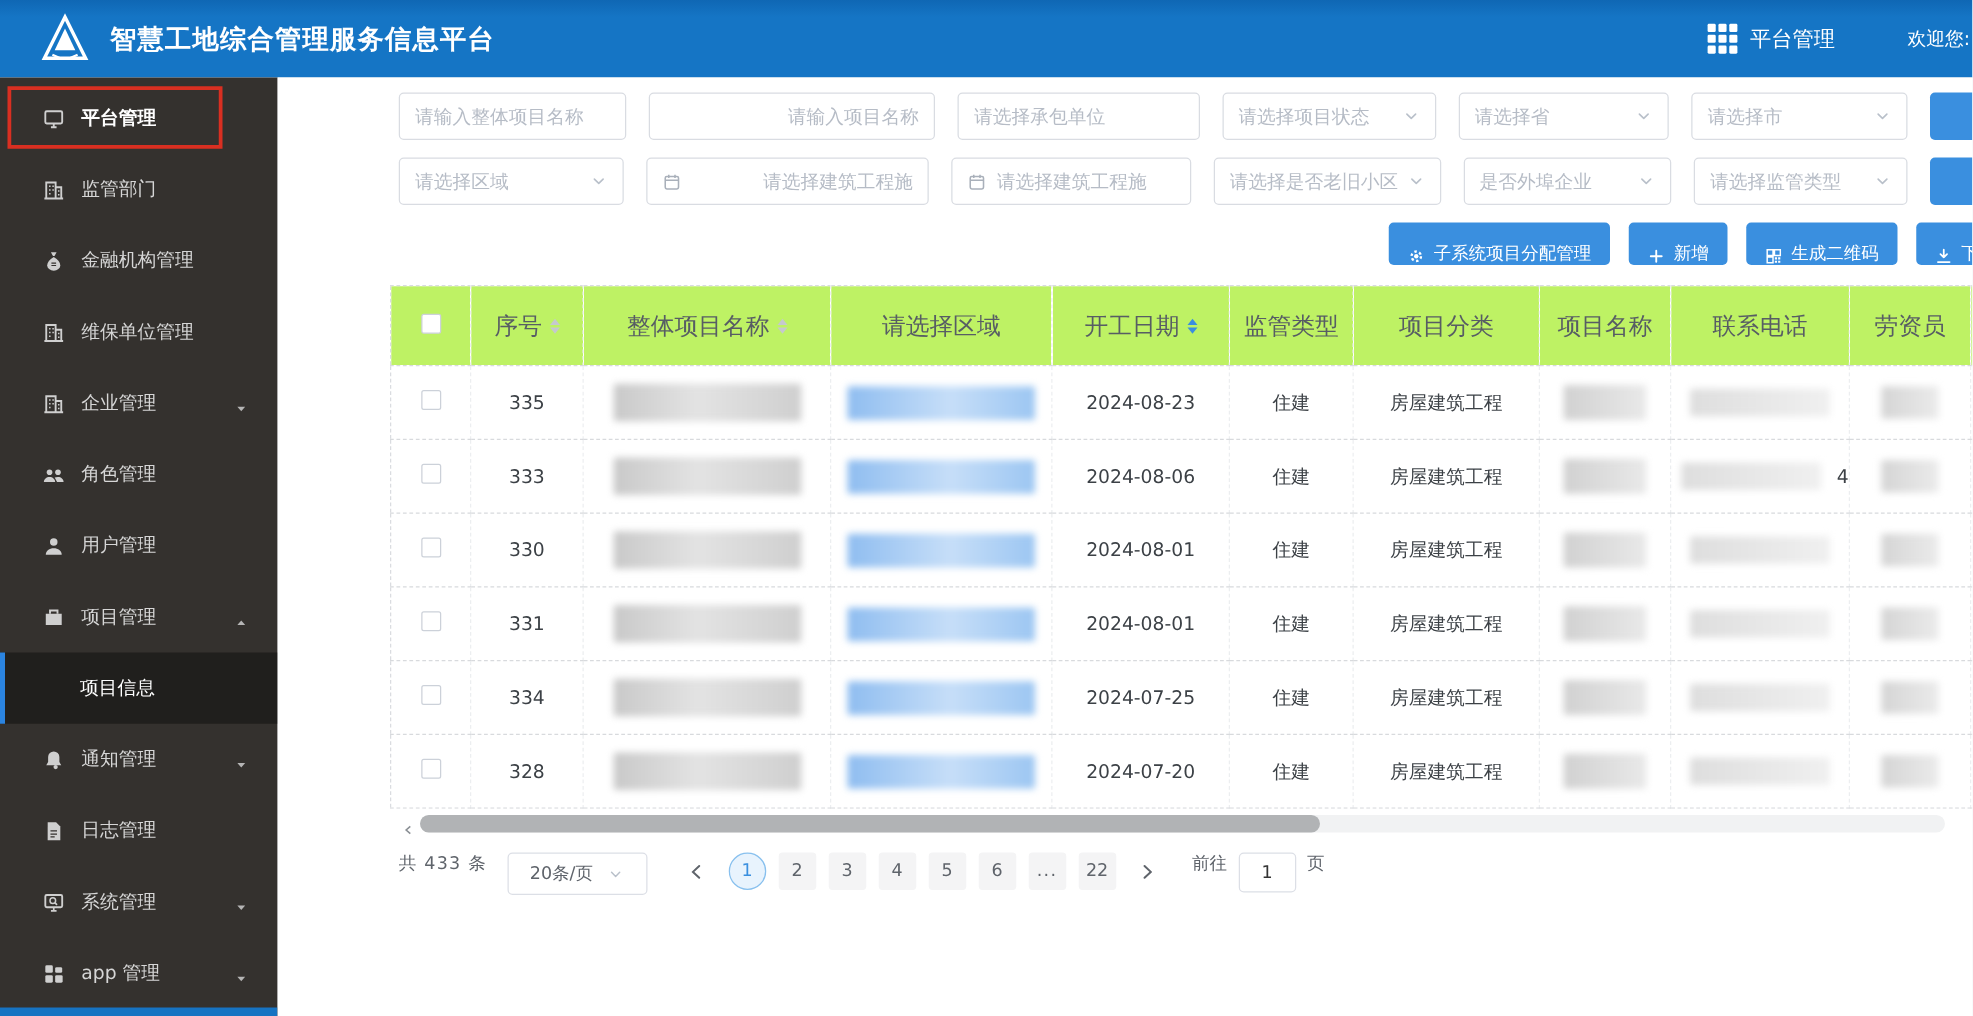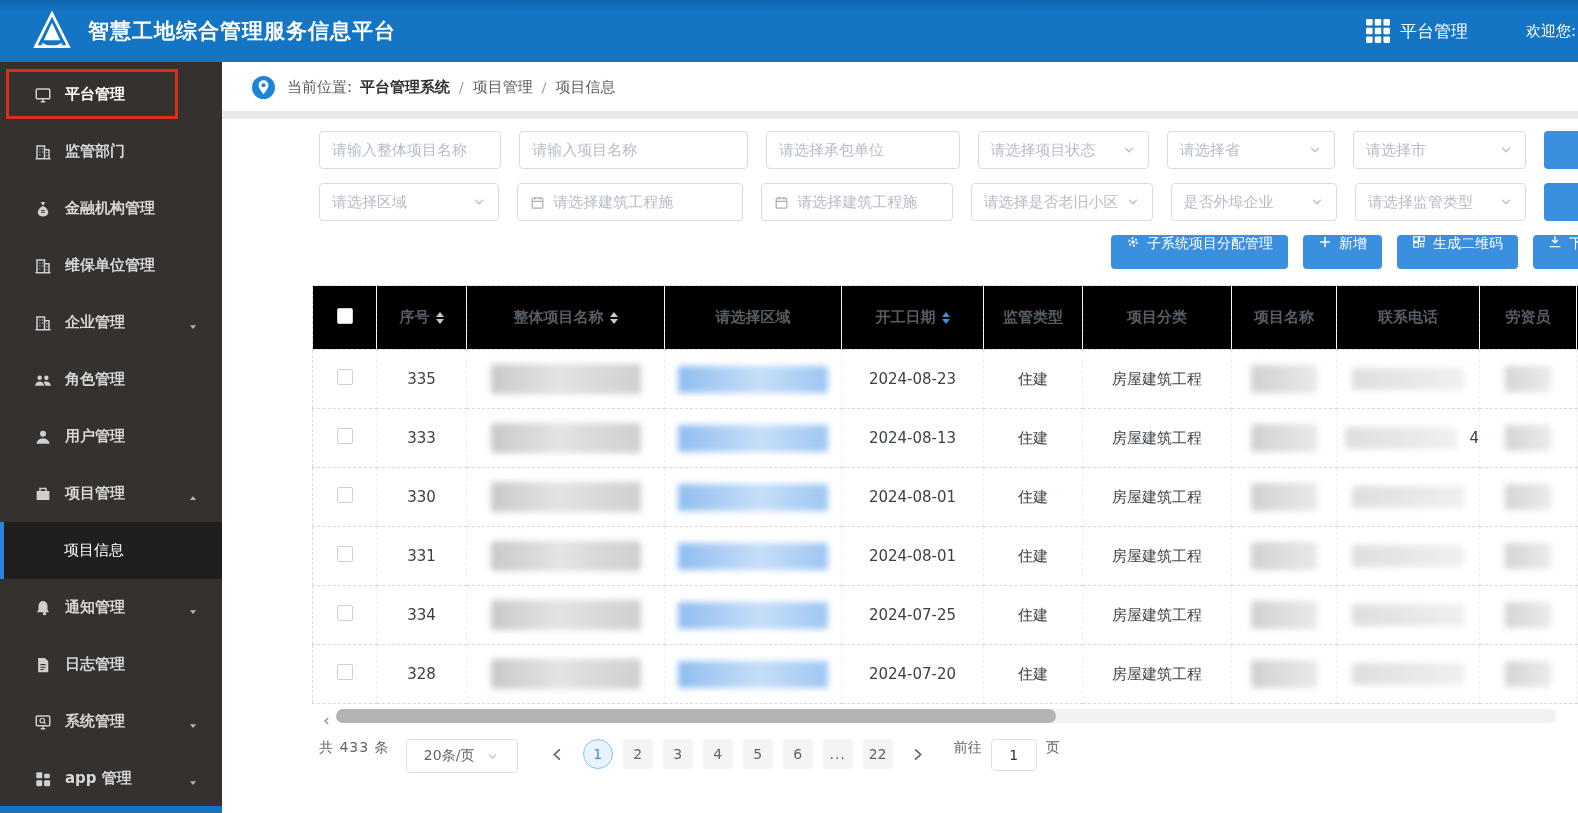--- a/index.html
+++ b/index.html
@@ -19,21 +19,21 @@
   .top-nav { font-size:17px; cursor:pointer; }
   .welcome { font-size:15px; margin-left:58px; margin-right:2px; }
 
   
   .bodyrow { flex:1; display:flex; min-height:0; }
 
   
   .sidebar { width:222px; flex:0 0 222px; background:#34312e; position:relative; overflow:hidden; }
   .side-menu { padding-top:4px; }
   .side-item { display:flex; align-items:center; height:57px; padding-left:34px;
-    color:#d6d6d6; font-size:15px; cursor:pointer; position:relative;font-weight:bold; }
+    color:#d6d6d6; font-size:15px; cursor:pointer; position:relative; }
   .side-item .ic { width:18px; height:18px; margin-right:13px; color:#cfcfcf; flex:0 0 auto; }
   .side-item .ic svg { width:100%; height:100%; }
   .side-arrow { width:10px !important; height:10px !important; margin:0 24px 0 auto !important; color:#b5b5b5 !important; }
   .side-item.hl { color:#fff; font-weight:bold; }
   .side-item.hl::after { content:""; position:absolute; left:6px; right:44px; top:3px; bottom:4px;
     border:3px solid #d92f21; pointer-events:none; }
   .sub-item { height:57px; display:flex; align-items:center; padding-left:60px;
     background:#201f1d; border-left:4px solid #2b84e0; color:#fff; font-size:15px; cursor:pointer; }
   .side-strip { position:absolute; left:0; bottom:0; width:100%; height:7px; background:#1673c2; }
 
@@ -48,47 +48,47 @@
   .bc-item.bold { font-weight:bold; color:#2f3133; margin-left:4px; }
   .bc-sep { color:#9aa0a6; font-size:14px; }
 
   .content { flex:1; background:#fff; padding:12px 0 0 97px; overflow:hidden; position:relative; }
 
   
   .frow { display:flex; gap:18px; margin-bottom:14px; align-items:center; }
   .field { height:38px; border:1px solid #d9dce2; border-radius:4px; background:#fff;
     display:flex; align-items:center; padding:0 12px; color:#b6bcc6; font-size:15px; cursor:pointer; }
   .frow .field:nth-child(1){ width:194px; }
-  .frow .field:nth-child(2){ width:244px; }
+  .frow .field:nth-child(2){ width:244px;text-align:right; }
   .frow .field:nth-child(3){ width:206px; }
   .frow .field:nth-child(4){ width:182px; }
   .frow .field:nth-child(5){ width:179px; }
   .frow .field:nth-child(6){ width:184px; }
   .field .ph { flex:1; white-space:nowrap; overflow:hidden; }
   .field .chev { width:14px; height:14px; margin-left:8px; color:#b9c0ca; flex:0 0 auto; }
   .field .cal { width:15px; height:15px; margin-right:8px; color:#a9b0ba; flex:0 0 auto; }
   .field .ic svg { width:100%; height:100%; }
   .edge-btn { margin-left:auto; margin-right:-8px; width:42px; height:38px; flex:0 0 auto;
     background:#3a8fdf; border-radius:4px 0 0 4px; cursor:pointer; }
 
   
   .actions { display:flex; justify-content:flex-end; align-items:center; gap:15px; margin:10px -34px 16px 0; }
-  .act-btn { display:inline-flex; align-items:flex-start; gap:7px; height:34px; padding:0 15px;
+  .act-btn { display:inline-flex; align-items:flex-end; gap:7px; height:34px; padding:0 15px;
     background:#3a8fdf; color:#fff; border:none; border-radius:4px; font-size:14px; cursor:pointer;
     white-space:nowrap; font-family:inherit; }
   .act-ic { width:14px; height:14px; flex:0 0 auto; }
   .act-ic svg { width:100%; height:100%; }
 
   
   .table-wrap { margin-left:-7px; overflow:hidden; }
   table { border-collapse:collapse; table-layout:fixed; width:1324px; border-left:1px dashed #dadce0; }
   th,td { border-bottom:1px dashed #d8dadd; border-right:1px dashed #eceef0; text-align:center;
     overflow:hidden; white-space:nowrap; }
-  thead th { border-top:1px dashed #dadce0; height:64px; font-size:15px; color:#575d64;
-    font-weight:bold; background:#000000; }
+  thead th { border-top:1px dashed #dadce0; height:64px; font-size:19px; color:#575d64;
+    font-weight:normal; background:#bef264; }
   td { height:59px; font-size:15px; color:#3c4146; }
   .cb { display:inline-block; width:16px; height:16px; border:1px solid #ccd1d9; border-radius:2px; background:#fff; cursor:pointer; }
   .sort { display:inline-flex; flex-direction:column; margin-left:6px; vertical-align:middle; cursor:pointer; }
   .sort i { display:block; width:0; height:0; border-left:4px solid transparent; border-right:4px solid transparent; }
   .sort .up { border-bottom:5px solid #c5c9ce; margin-bottom:2px; }
   .sort .down { border-top:5px solid #c5c9ce; }
   .sort.active .up { border-bottom-color:#3a8fdf; }
   .sort.active .down { border-top-color:#3a8fdf; }
   .blur { filter:blur(3px); border-radius:2px; margin:0 auto; }
   .bl-overall { width:150px; height:30px; background:linear-gradient(90deg,#c9c9c9,#e3e3e3 45%,#cfcfcf); }
@@ -272,31 +272,20 @@
             <span class="ic side-arrow"><svg viewBox="0 0 24 24">
                 <path d="M4.5 8h15l-7.5 9z" fill="currentColor"></path>
               </svg></span>
           </div>
         </nav>
       <div class="side-strip"></div>
     </aside>
 
     <main class="main">
 
-      <div class="crumbbar">
-        <span class="pin">
-          <svg viewBox="0 0 24 24">
-              <circle cx="12" cy="12" r="12" fill="#1b85d8"></circle>
-              <path d="M12 4.5a5.2 5.2 0 0 1 5.2 5.2c0 3.6-5.2 9.3-5.2 9.3s-5.2-5.7-5.2-9.3A5.2 5.2 0 0 1 12 4.5z" fill="#fff"></path>
-              <circle cx="12" cy="9.7" r="2.1" fill="#1b85d8"></circle>
-            </svg>
-        </span>
-        <span class="bc-prefix">当前位置:</span>
-        <span id="bc-items"><span class="bc-item bold">平台管理系统</span><span class="bc-sep">/</span><span class="bc-item">项目管理</span><span class="bc-sep">/</span><span class="bc-item">项目信息</span></span>
-      </div>
 
       <div class="content">
 
         <div class="frow" id="filters-row1">
             <div class="field input">
               <span class="ph">请输入整体项目名称</span>
             </div>
             <div class="field input">
               <span class="ph">请输入项目名称</span>
             </div>
@@ -464,21 +453,21 @@
                 </tr>
                 <tr>
                   <td><span class="cb"></span></td>
                   <td>333</td>
                   <td>
                     <div class="blur bl-overall"></div>
                   </td>
                   <td>
                     <div class="blur bl-project"></div>
                   </td>
-                  <td>2024-08-13</td>
+                  <td>2024-08-06</td>
                   <td>住建</td>
                   <td>房屋建筑工程</td>
                   <td>
                     <div class="blur bl-manager"></div>
                   </td>
                   <td>
                     <div class="phone-wrap">
                       <span class="blur bl-phone"></span>
                       <span class="phone-digit">4</span>
                     </div>

